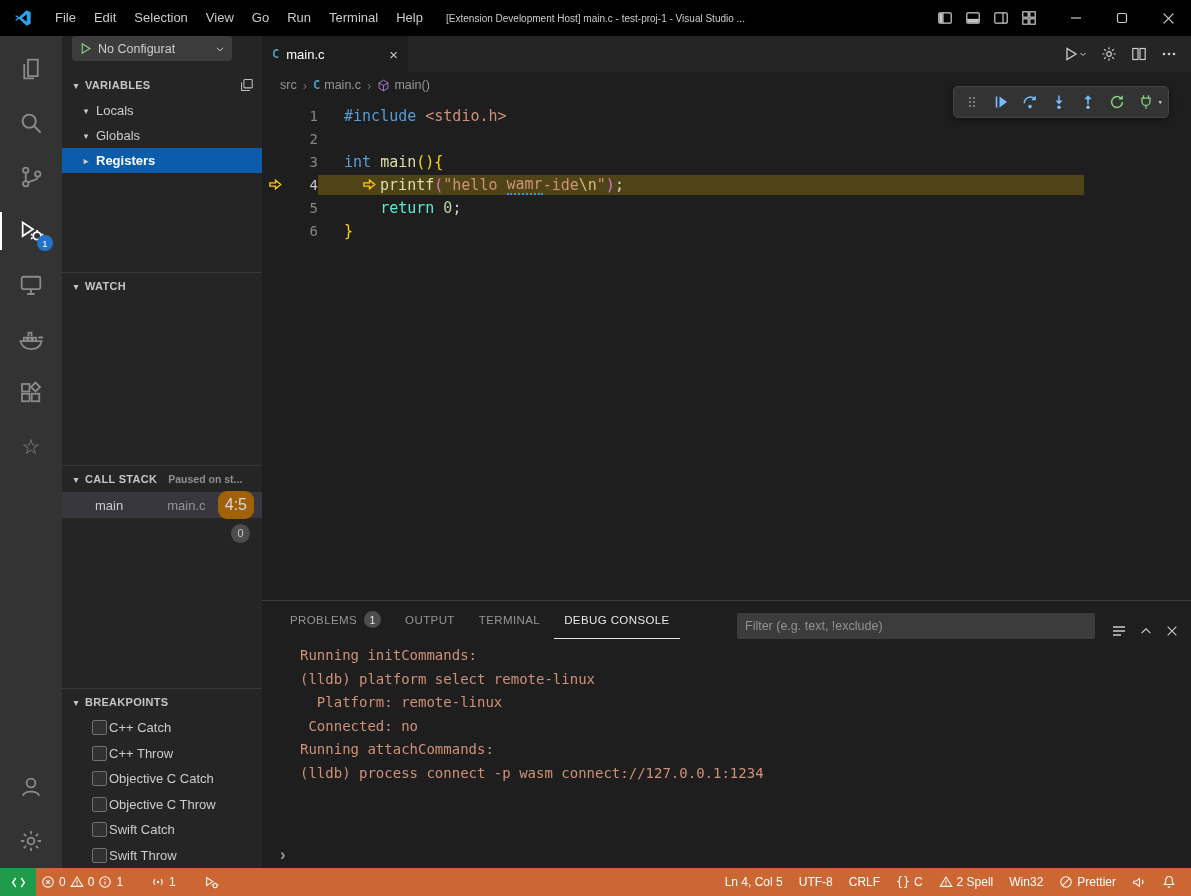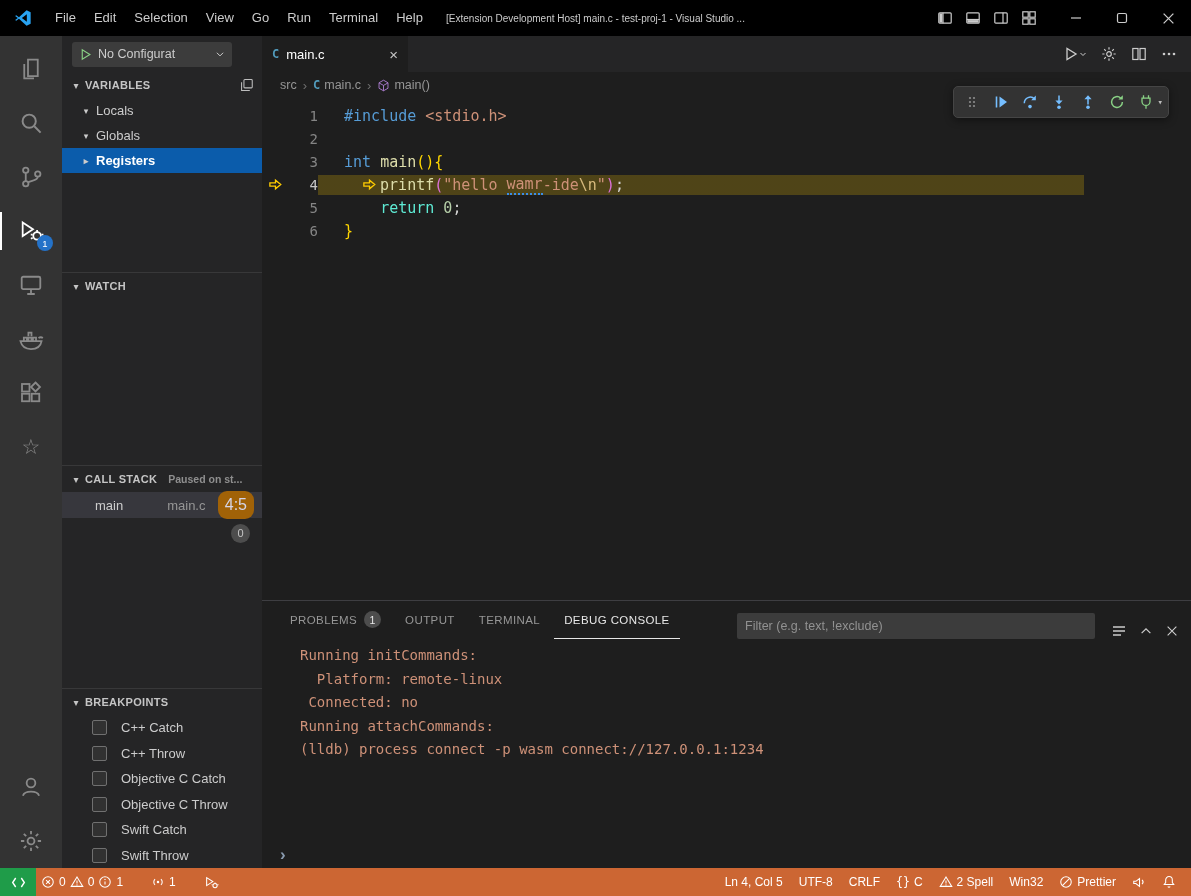--- a/index.html
+++ b/index.html
@@ -27,21 +27,21 @@
   .ab-item { height:54px; display:flex; align-items:center; justify-content:center; position:relative; }
   .ab-item svg { stroke:#8a8a8a; }
   .ab-item.active svg { stroke:#ffffff; }
   .ab-item.active::before { content:""; position:absolute; left:0; top:8px; bottom:8px; width:2px; background:#ffffff; }
   .ab-badge { position:absolute; right:9px; bottom:7px; min-width:16px; height:16px; border-radius:8px; background:var(--c-badge,#2472c8); color:#fff; font-size:9.5px; display:flex; align-items:center; justify-content:center; }
   .ab-bottom { margin-top:auto; }
   .ab-star { color:#8a8a8a; font-size:21px; }
 
   
   .sidebar { width:200px; background:#252526; flex:none; display:flex; flex-direction:column; font-size:13px; }
-  .sb-toolbar { height:36px; display:flex; align-items:center; padding:0 10px; flex:none; }
+  .sb-toolbar { height:36px; display:flex; align-items:flex-start; padding:0 10px; flex:none; }
   .config-dropdown { display:flex; align-items:center; gap:6px; background:#3c3c3c; border-radius:3px; height:25px; padding:0 7px; width:160px; }
   .config-dropdown .cfg-label { flex:1; font-size:12.5px; white-space:nowrap; overflow:hidden; }
   .section { display:flex; flex-direction:column; border-top:1px solid rgba(128,128,128,0.22); min-height:0; }
   .section.first { border-top:none; }
   .sec-header { height:26px; display:flex; align-items:center; padding:0 8px; flex:none; gap:3px; }
   .sec-title { font-size:11px; font-weight:bold; color:#c5c5c5; letter-spacing:0.3px; }
   .sec-chevron { color:#c5c5c5; font-size:10px; width:12px; text-align:center; }
   .sec-status { font-size:10.5px; font-weight:bold; color:#8f8f8f; margin-left:8px; white-space:nowrap; overflow:hidden; }
   .sec-action { margin-left:auto; display:flex; }
   .tree-row { height:25px; display:flex; align-items:center; padding-left:18px; gap:4px; color:#cccccc; }
@@ -50,21 +50,21 @@
   .sec-variables { height:200px; flex:none; }
   .sec-watch { height:193px; flex:none; }
   .sec-callstack { height:223px; flex:none; }
   .sec-breakpoints { flex:1; }
   .frame-row { height:26px; display:flex; align-items:center; background:#37373d; padding:0 8px 0 33px; gap:6px; }
   .frame-name { color:#cccccc; }
   .frame-file { color:#969696; margin-left:38px; }
   .frame-pos { margin-left:auto; background:#a16207; color:#d5d5e8; font-size:16px; border-radius:9px; padding:5px 7px; }
   .cs-badge-row { height:30px; display:flex; justify-content:flex-end; padding-right:12px; align-items:center; }
   .cs-badge { width:19px; height:19px; border-radius:50%; background:#4d4d4d; color:#c5c5c5; font-size:11px; display:flex; align-items:center; justify-content:center; }
-  .bp-row { height:26px; display:flex; align-items:center; padding-left:30px; gap:14px; }
+  .bp-row { height:26px; display:flex; align-items:center; padding-left:30px; gap:2px; }
   .bp-checkbox { width:15px; height:15px; background:#313131; border:1px solid #707070; border-radius:2px; flex:none; }
 
   
   .editorcol { flex:1; display:flex; flex-direction:column; min-width:0; background:#1e1e1e; }
   .tabbar { height:36px; background:#252526; display:flex; flex:none; align-items:stretch; }
   .tab { width:146px; background:#1e1e1e; display:flex; align-items:center; padding:0 10px; gap:7px; color:#ffffff; font-size:13px; }
   .c-file-icon { color:#519aba; font-weight:bold; font-size:12px; font-family:"DejaVu Sans Mono", monospace; }
   .tab-close { margin-left:auto; color:#c5c5c5; font-size:15px; }
   .tab-actions { margin-left:auto; display:flex; align-items:center; gap:14px; padding-right:14px; color:#cccccc; }
   .breadcrumbs { height:26px; display:flex; align-items:center; padding-left:18px; gap:6px; color:#969696; font-size:12.5px; flex:none; background:#1e1e1e; }
@@ -499,20 +499,21 @@
               </span>
             <span>
                 <svg class="ico" width="14" height="14" viewBox="0 0 16 16">
                   <path d="M3 3l10 10M13 3L3 13" stroke="#cccccc" stroke-width="1.3"></path>
                 </svg>
               </span>
           </span>
         </div>
         <div class="console">
           <div class="console-line">Running initCommands:</div>
+          <div class="console-line">(lldb) platform select remote-linux</div>
           <div class="console-line">  Platform: remote-linux</div>
           <div class="console-line"> Connected: no</div>
           <div class="console-line">Running attachCommands:</div>
           <div class="console-line">(lldb) process connect -p wasm connect://127.0.0.1:1234</div>
         </div>
         <div class="console-prompt">
           <span>›</span>
         </div>
       </div>
     </div>

